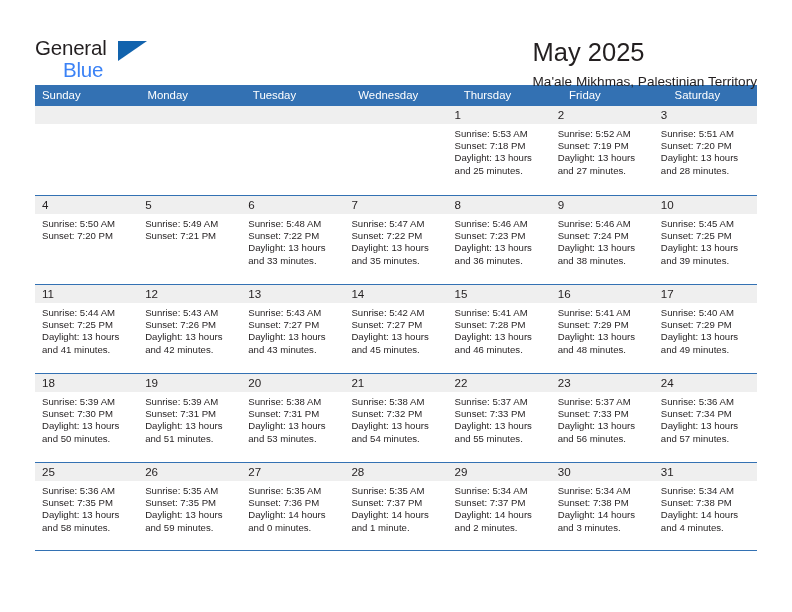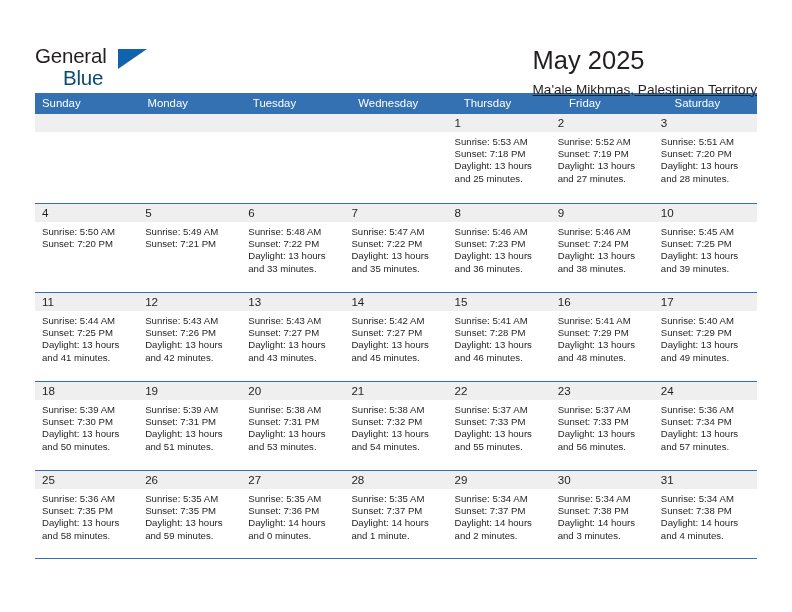--- a/index.html
+++ b/index.html
@@ -13,21 +13,21 @@
     font-family: "Liberation Sans", sans-serif;
     color: #231f20;
     overflow: hidden;
   }
 
   .page {
     position: relative;
     width: 792px;
     height: 612px;
     box-sizing: border-box;
-    padding: 16px 35px;
+    padding: 8px 35px;
   }
 
   
   .masthead {
     display: flex;
     align-items: flex-start;
     justify-content: space-between;
     padding-top: 30px;
     height: 68px;
     box-sizing: border-box;
@@ -57,41 +57,40 @@
     height: 0;
     border-left: 29px solid #1263ad;
     border-bottom: 20px solid transparent;
   }
   .logo-blue {
     position: absolute;
     left: 28px;
     top: 22px;
     font-size: 20.5px;
     letter-spacing: -0.2px;
-    color: #0c4a6e;
+    color: #3b82f6;
     font-family: "Liberation Sans", sans-serif;
   }
 
   .titles {
     text-align: left;
     padding-top: 0px;
   }
   .cal-title {
     font-size: 25.5px;
     font-weight: normal;
     color: #231f20;
     line-height: 1.12;
     white-space: nowrap;
   }
   .cal-subtitle {
     font-size: 13.6px;
     color: #231f20;
     margin-top: 7px;
     white-space: nowrap;
-    text-decoration: underline;
   }
 
   
   .calendar {
     margin-top: 9px;
     width: 722px;
   }
   .dow-row {
     display: flex;
     background: #3371b3;

